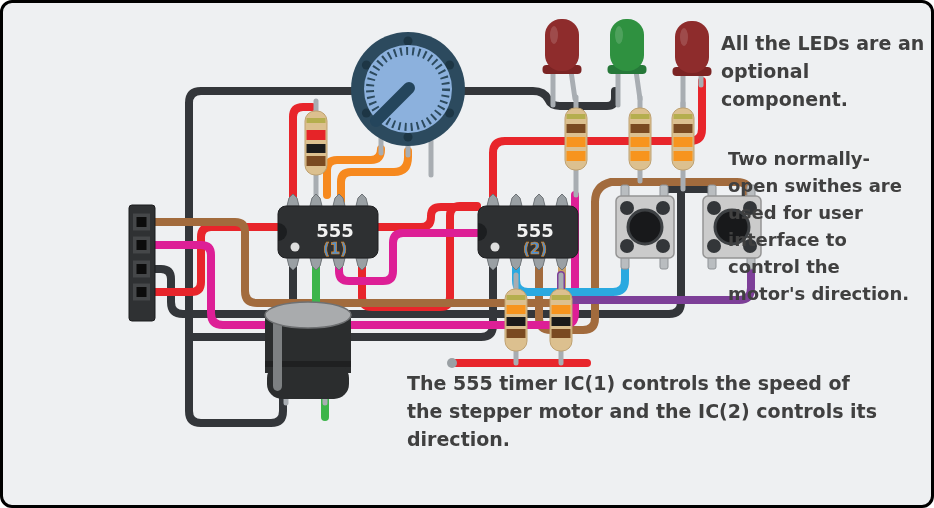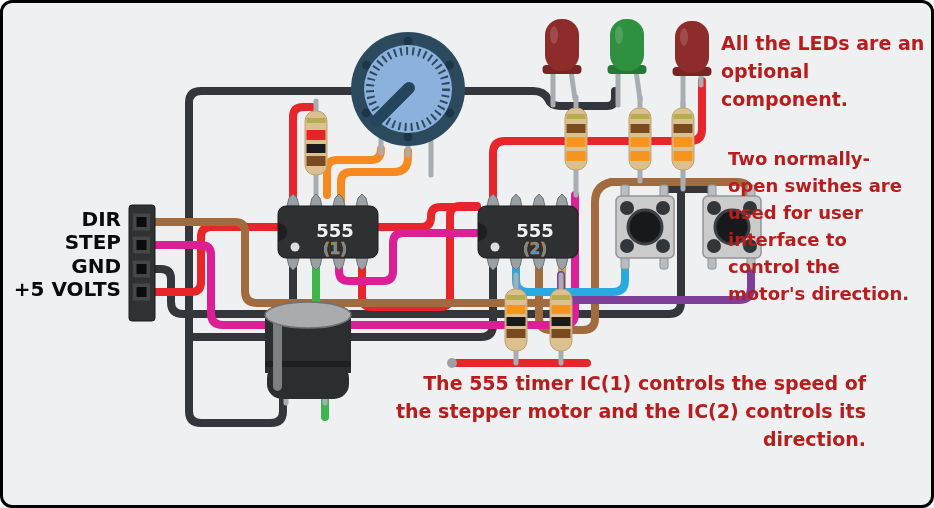--- a/index.html
+++ b/index.html
@@ -7,21 +7,21 @@
          background:#eef0f2;border:3px solid #000;border-radius:12px;overflow:hidden;
          font-family:"DejaVu Sans",sans-serif;}
   svg{position:absolute;left:0;top:0;}
   .wire{fill:none;stroke-width:8;stroke-linecap:round;stroke-linejoin:round;}
   .wk{stroke:#33363a}.wr{stroke:#e8252b}.wb{stroke:#a26b3d}.wt{stroke:#c9a065}
   .wm{stroke:#dd1f96}.wo{stroke:#f6891f}.wc{stroke:#2aa9e0}.wp{stroke:#7d3f98}.wg{stroke:#3cb54a}
   .lead{fill:none;stroke:#a8adb2;stroke-width:5;stroke-linecap:round;}
   .pin{fill:#9aa0a4;stroke:#6f7478;stroke-width:1;}
   .stub{fill:#b9bdc0;stroke:#8f9397;stroke-width:1;}
   .rbody{fill:#dcc08f;stroke:#bfa170;stroke-width:1;}
-  .note{position:absolute;font-weight:bold;color:#b91c1c;white-space:pre-line;}
+  .note{position:absolute;font-weight:bold;color:#404040;white-space:pre-line;}
   .n19{font-size:19px;line-height:28px;}
   .n18{font-size:18px;line-height:27px;}
   .pinlabels{position:absolute;left:4px;top:205px;width:114px;text-align:right;
              font-weight:bold;font-size:20px;color:#0b0b0b;}
   .pinlabels div{height:23.4px;line-height:23.4px;}
   .icnum{fill:#4a8fd4;stroke:#e8891f;stroke-width:0.6;}
 </style>
 </head>
 <body>
 
@@ -247,24 +247,18 @@
 </svg>
 
   <div class="note n19" style="left:718px;top:26px;">All the LEDs are an
 optional component.</div>
   <div class="note n18" style="left:725px;top:142px;">Two normally-
 open swithes are
 used for user
 interface to
 control the
 motor's direction.</div>
-  <div class="note n19" style="left:393px;top:366px;text-align:right;">The 555 timer IC(1) controls the speed of
+  <div class="note n19" style="left:404px;top:366px;">The 555 timer IC(1) controls the speed of
 the stepper motor and the IC(2) controls its
 direction.</div>
 
-  <div class="pinlabels">
-    <div>DIR</div>
-    <div>STEP</div>
-    <div>GND</div>
-    <div>+5 VOLTS</div>
-  </div>
 
 </div>
 
 </body></html>

